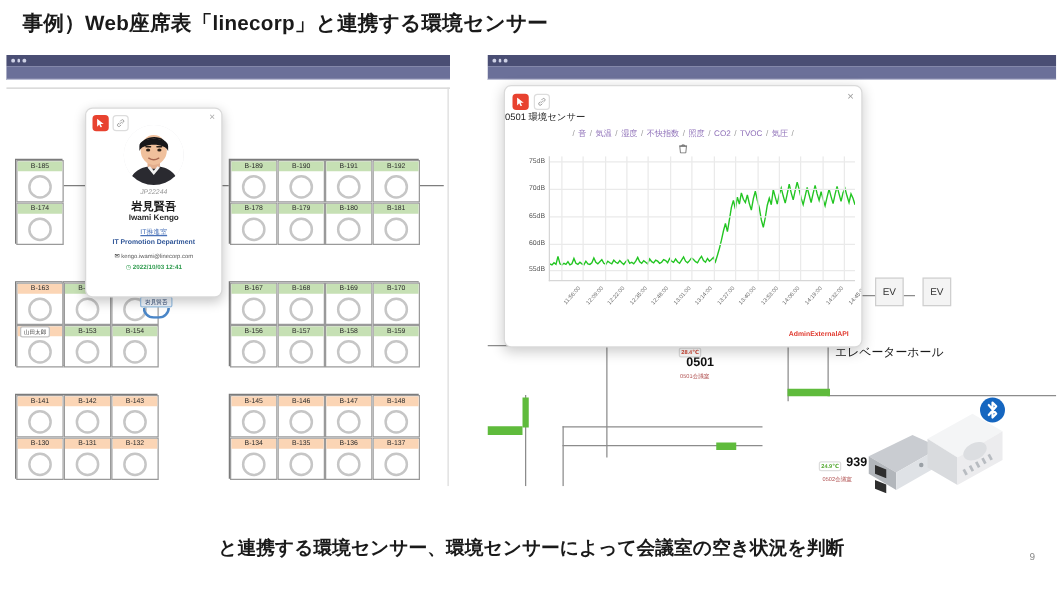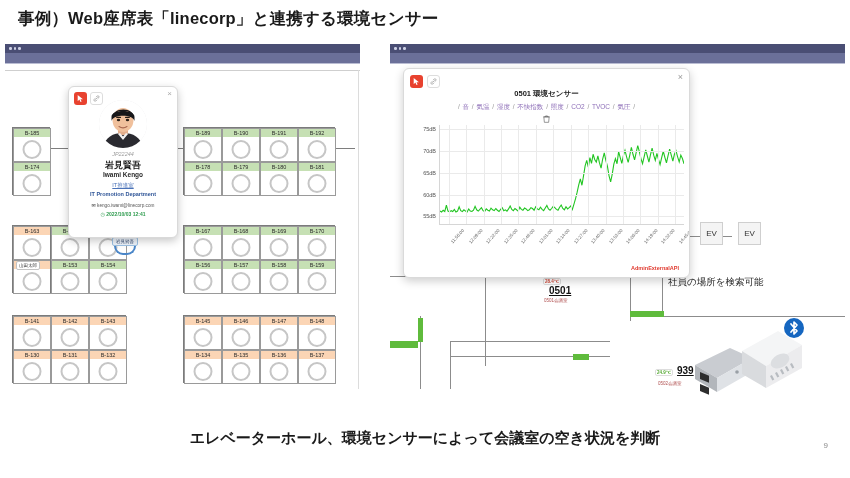--- a/index.html
+++ b/index.html
@@ -274,21 +274,20 @@
     background: #ffffff;
   }
   .mp-line-h { position: absolute; height: 1px; background: #8c8c8c; }
   .mp-line-v { position: absolute; width: 1px; background: #8c8c8c; }
   .mp-green { position: absolute; background: #5fbb3c; }
   .mp-room-num {
     position: absolute;
     font-size: 10px;
     font-weight: bold;
     color: #111;
-    text-decoration: underline;
   }
   .mp-room-sub {
     position: absolute;
     font-size: 4.5px;
     color: #b05050;
     background: #fff;
     padding: 0 1px;
     white-space: nowrap;
   }
   .mp-temp-badge {
@@ -327,23 +326,23 @@
     border: 1px solid #dadada;
     border-radius: 6px;
     box-shadow: 0 3px 10px rgba(0,0,0,0.20);
     z-index: 30;
     overflow: hidden;
   }
   .sp-toolbar { position: absolute; left: 6px; top: 6px; display: flex; gap: 4px; }
   .sp-close { position: absolute; right: 6px; top: 4px; font-size: 9px; color: #9a9a9a; line-height: 1; }
   .sp-title {
     position: absolute; top: 20px; left: 0; right: 0;
-    text-align: center;
+    text-align: left;
     font-size: 7.5px;
-    font-weight: bold;
+    font-weight: normal;
     color: #1a1a1a;
   }
   .sp-tabs {
     position: absolute; top: 34px; left: 0; right: 0;
     text-align: center;
     font-size: 6.5px;
     color: #8e6fb8;
     white-space: nowrap;
   }
   .sp-tabs .sep { color: #9a9a9a; margin: 0 1px; }
@@ -714,21 +713,21 @@
 
 <div id="map-labels">
     <div class="mp-temp-badge red" style="left: 543px; top: 278px; position: absolute;">28.4℃</div>
     <div class="mp-room-num" style="left: 549px; top: 285px; position: absolute;">0501</div>
     <div class="mp-room-sub" style="left: 543px; top: 298px; position: absolute;">0501会議室</div>
     <div class="mp-temp-badge green" style="left: 655px; top: 369px; position: absolute;">24.9℃</div>
     <div class="mp-room-num" style="left: 677px; top: 365px; position: absolute;">939</div>
     <div class="mp-room-sub" style="left: 657px; top: 381px; position: absolute;">0502会議室</div>
     <div class="mp-ev" style="left: 700px; top: 222px; position: absolute;">EV</div>
     <div class="mp-ev" style="left: 738px; top: 222px; position: absolute;">EV</div>
-    <div class="mp-hall-label" style="left: 668px; top: 276px; position: absolute;">社員の場所を検索可能</div>
+    <div class="mp-hall-label" style="left: 668px; top: 276px; position: absolute;">エレベーターホール</div>
   </div>
 
 <div id="sensor-popup">
   <div class="sp-toolbar">
     <div class="pc-btn red">
       <svg width="7" height="7" viewBox="0 0 10 10">
           <path d="M1 0 L1 9 L3.4 6.6 L5 10 L6.6 9.3 L5 6 L8.5 6 Z" fill="#fff"></path>
         </svg>
     </div>
     <div class="pc-btn white">
@@ -807,14 +806,14 @@
       </g>
     </g>
   </svg>
   <div class="bt-badge">
     <svg width="12" height="16" viewBox="0 0 12 16">
         <path d="M3 4 L9 11 L6 14 L6 2 L9 5 L3 12" stroke="#ffffff" stroke-width="1.7" fill="none" stroke-linejoin="round" stroke-linecap="round"></path>
       </svg>
   </div>
 </div>
 
-<div id="caption">エレベーターホール、環境センサーによって会議室の空き状況を判断</div>
+<div id="caption">と連携する環境センサー、環境センサーによって会議室の空き状況を判断</div>
 <div id="page-number">9</div>
 
 </body></html>

